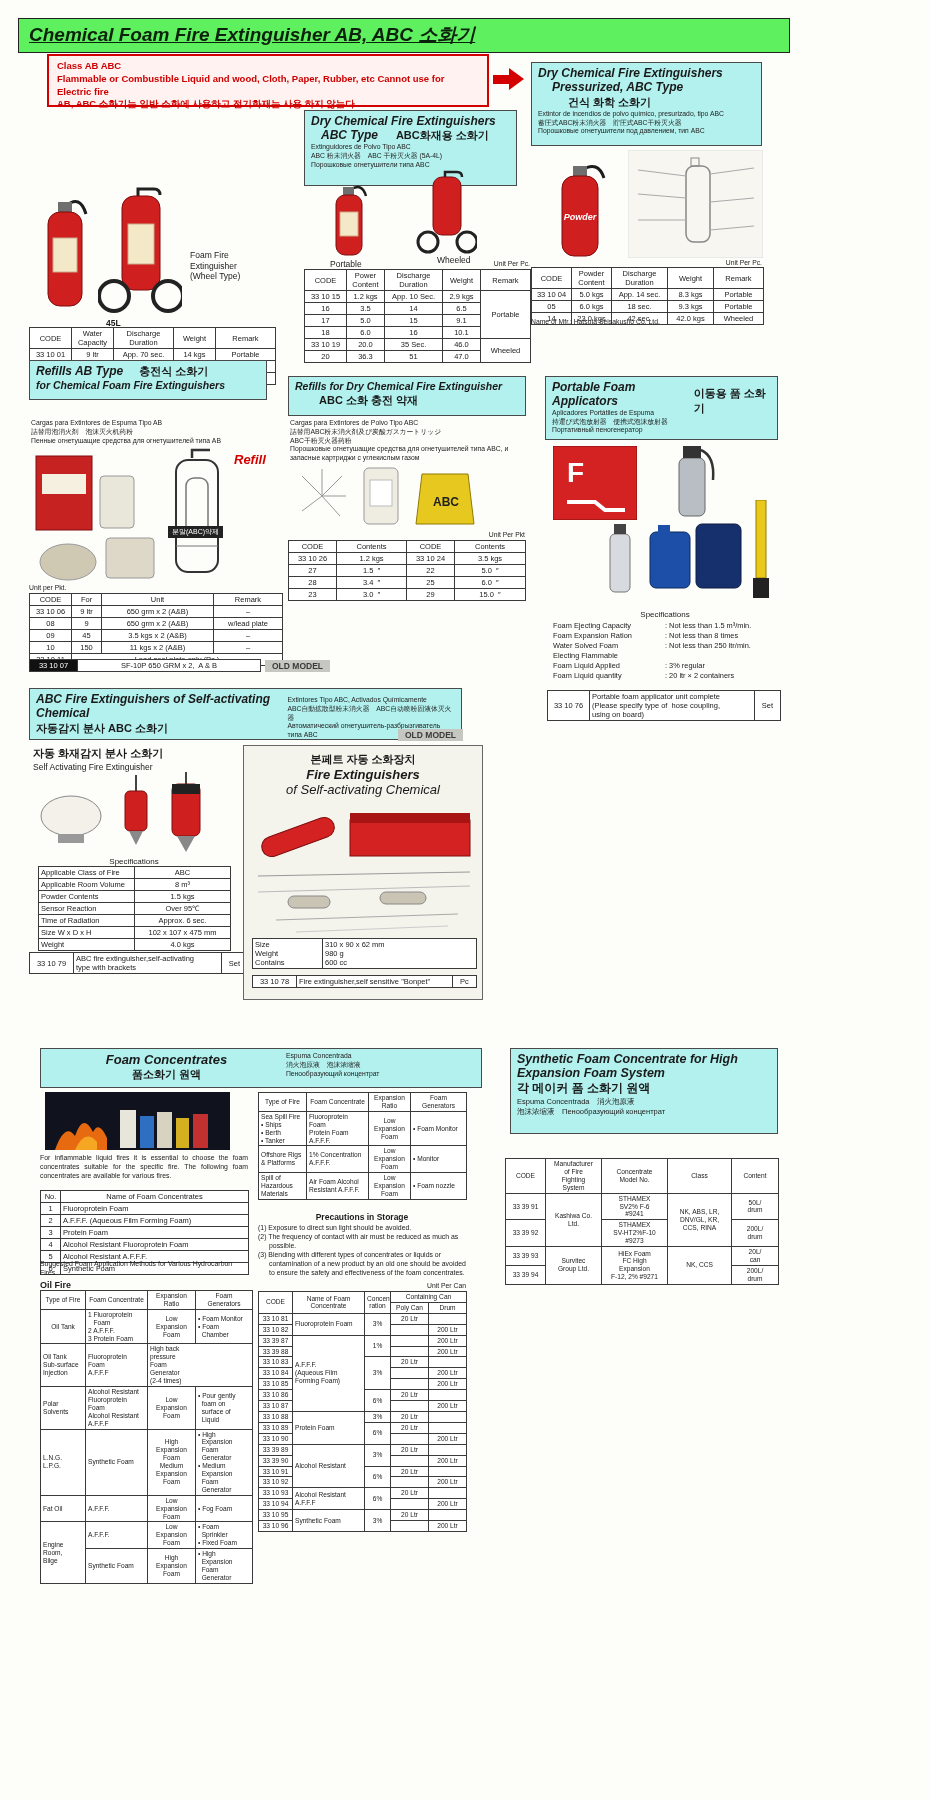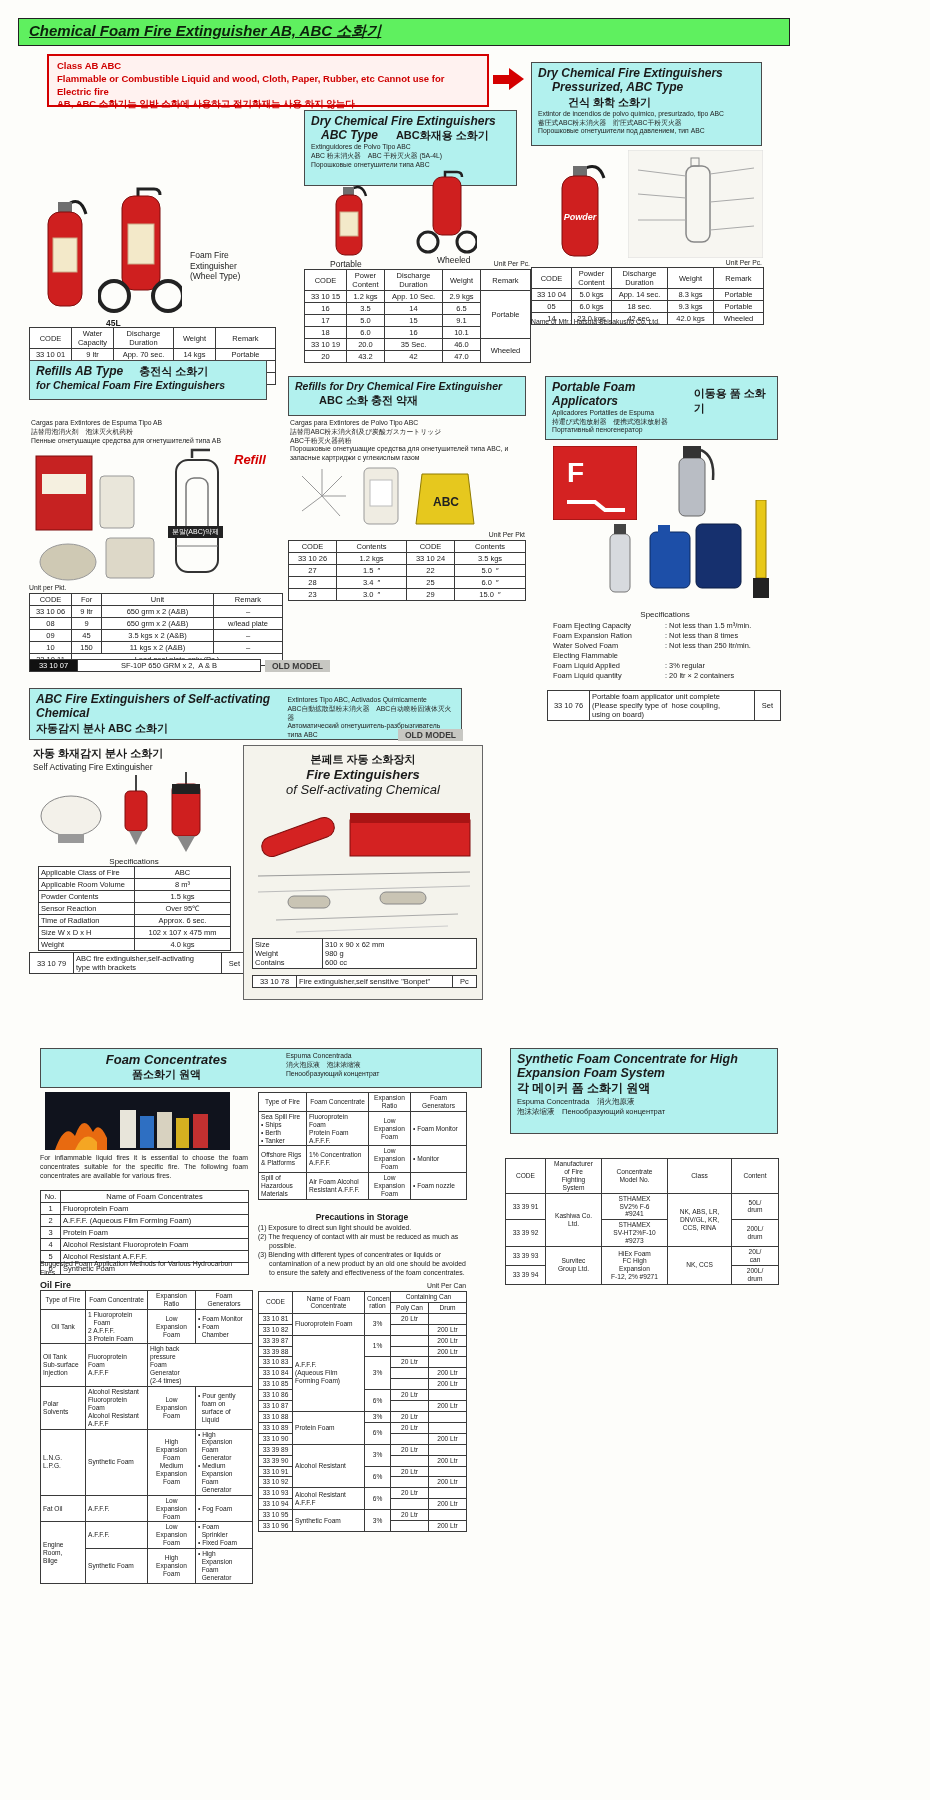--- a/index.html
+++ b/index.html
@@ -1,21 +1,21 @@
 <!DOCTYPE html>
 <html><head>
 <meta charset="utf-8">
 <style>
   * { margin:0; padding:0; box-sizing:border-box; }
   body { background:#e9e9e9; font-family:"Liberation Sans", sans-serif; color:#1a1a1a; }
   .page { position:relative; width:930px; height:1800px; background:#fdfdfa; margin:0 auto; overflow:hidden; }
   .abs { position:absolute; }
   .pre { white-space:pre-wrap; }
 
-  .banner { background:#5ff05f; border:1px solid #222; font-size:15px; font-weight:bold; font-style:italic;
+  .banner { background:#5ff05f; border:1px solid #222; font-size:19px; font-weight:bold; font-style:italic;
             text-decoration:underline; padding:3px 10px 4px; color:#0c220c; }
 
   .warnbox { border:2px solid #d40000; background:#fff2f0; color:#cf0000; padding:4px 8px; line-height:1.35; }
   .warnbox div { font-size:9.5px; font-weight:bold; }
 
   .arrow-wrap { display:flex; align-items:center; }
   .arrow-tail { background:#d40000; height:9px; width:16px; }
   .arrow-head { width:0; height:0; border-top:11px solid transparent; border-bottom:11px solid transparent; border-left:15px solid #d40000; }
 
   .cyan { background:#b2f1ee; border:1px solid #4a4a4a; padding:3px 6px; }
@@ -202,22 +202,22 @@
         </tr>
         <tr>
           <td>33 10 19</td>
           <td>20.0</td>
           <td>35 Sec.</td>
           <td>46.0</td>
           <td rowspan="2">Wheeled</td>
         </tr>
         <tr>
           <td>20</td>
-          <td>43.2</td>
-          <td>42</td>
+          <td>36.3</td>
+          <td>51</td>
           <td>47.0</td>
         </tr>
       </tbody>
   </table>
 
   <div class="abs cyan" style="left:531px; top:62px; width:231px; height:84px;">
     <div class="t-big">Dry Chemical Fire Extinguishers</div>
     <div class="t-big" style="padding-left:14px;">Pressurized, ABC Type</div>
     <div class="t-kor" style="padding-left:30px;">건식 화학 소화기</div>
     <div class="sub">Extintor de incendios de polvo químico, presurizado, tipo ABC</div>

